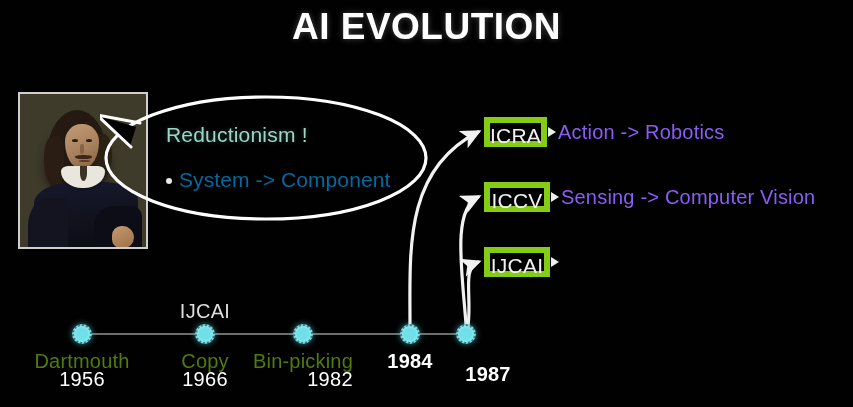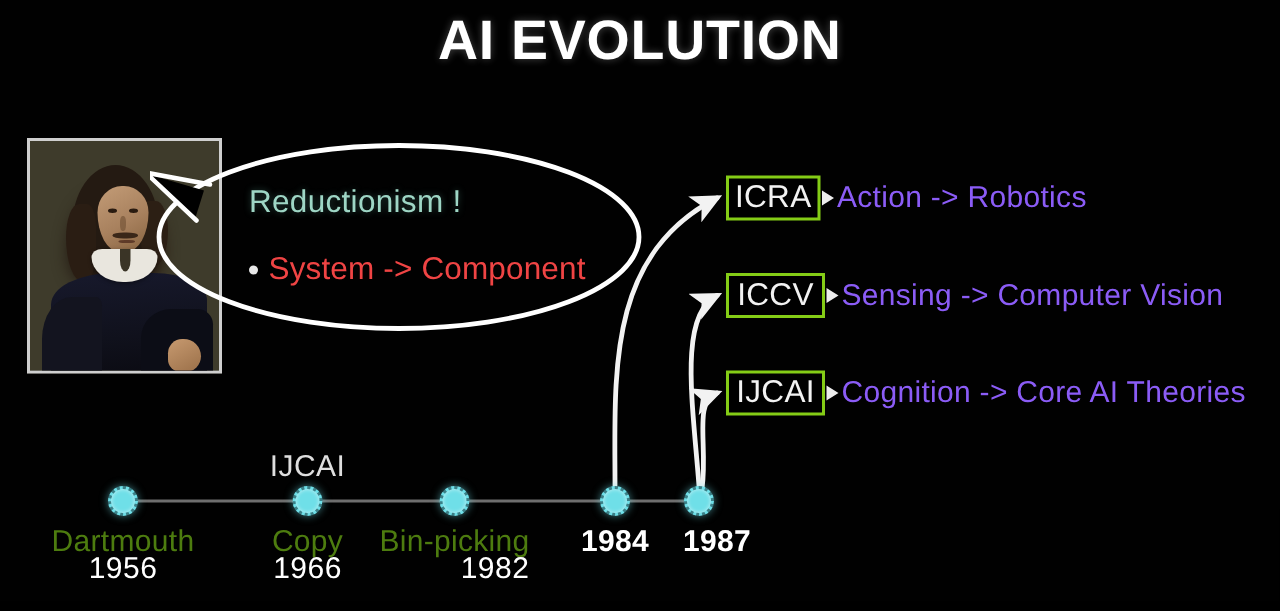--- a/index.html
+++ b/index.html
@@ -185,21 +185,21 @@
   }
   #bubble-head {
     font-size: 21px;
     color: #9ed6c5;
     letter-spacing: 0.2px;
     text-shadow: 0 0 5px rgba(120,210,190,0.35);
     margin-bottom: 20px;
   }
   .bubble-li {
     font-size: 21px;
-    color: #ef4444;
+    color: #0369a1;
     letter-spacing: 0.1px;
     white-space: nowrap;
     line-height: 1.22;
   }
   .bullet-dot {
     display: inline-block;
     width: 6px; height: 6px;
     background: #e8e8e8;
     border-radius: 50%;
     vertical-align: 3px;
@@ -210,21 +210,21 @@
   #arrows-svg {
     position: absolute;
     left: 0; top: 0;
     width: 853px; height: 407px;
     pointer-events: none;
   }
 
   
   .conf-box {
     position: absolute;
-    border: 2px solid #84cc16;
+    border: 6px solid #84cc16;
     box-sizing: border-box;
     background: #000;
     color: #f2f2f2;
     font-size: 21px;
     letter-spacing: 0.2px;
     text-align: center;
     line-height: 26px;
     height: 30px;
   }
   .conf-arrowhead {
@@ -352,33 +352,32 @@
   <div class="conf-box" style="left:484px; top:117px; width:63px;">ICRA</div>
   <div class="conf-arrowhead" style="left:548px; top:127px;"></div>
   <div class="conf-desc" style="left:558px; top:121px;">Action -&gt; Robotics</div>
 
   <div class="conf-box" style="left:484px; top:182px; width:66px;">ICCV</div>
   <div class="conf-arrowhead" style="left:551px; top:192px;"></div>
   <div class="conf-desc" style="left:561px; top:186px;">Sensing -&gt; Computer Vision</div>
 
   <div class="conf-box" style="left:484px; top:247px; width:66px;">IJCAI</div>
   <div class="conf-arrowhead" style="left:551px; top:257px;"></div>
-  <div class="conf-desc" style="left:561px; top:251px;">Cognition -&gt; Core AI Theories</div>
 
   <div id="timeline-line"></div>
   <div id="timeline-nodes">
       <div class="tl-dot" style="left: 82px; top: 334px;"></div>
       <div class="tl-name" style="left: 82px;">Dartmouth</div>
       <div class="tl-year" style="left: 82px;">1956</div>
       <div class="tl-dot" style="left: 205px; top: 334px;"></div>
       <div class="tl-name" style="left: 205px;">Copy</div>
       <div class="tl-year" style="left: 205px;">1966</div>
       <div class="tl-dot" style="left: 303px; top: 334px;"></div>
       <div class="tl-name" style="left: 303px;">Bin-picking</div>
       <div class="tl-year" style="left: 303px; margin-left: 27px;">1982</div>
       <div class="tl-dot" style="left: 410px; top: 334px;"></div>
       <div class="tl-name bold" style="left: 410px;">1984</div>
       <div class="tl-dot" style="left: 466px; top: 334px;"></div>
-      <div class="tl-name bold" style="left: 478px;">1987</div>
+      <div class="tl-name bold" style="left: 488px; margin-top: 13px;">1987</div>
     </div>
   <div id="tl-above-label" style="left: 205px;">IJCAI</div>
 
 </div>
 
 </body></html>

